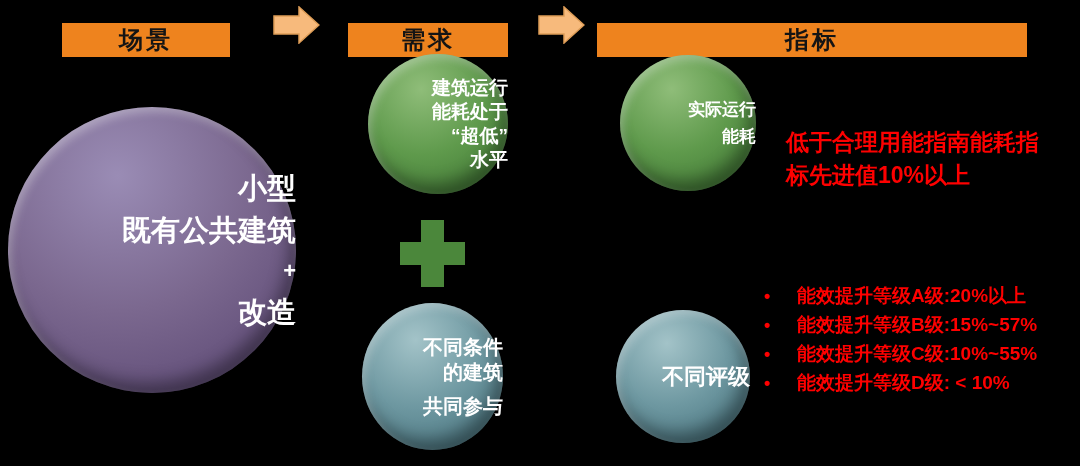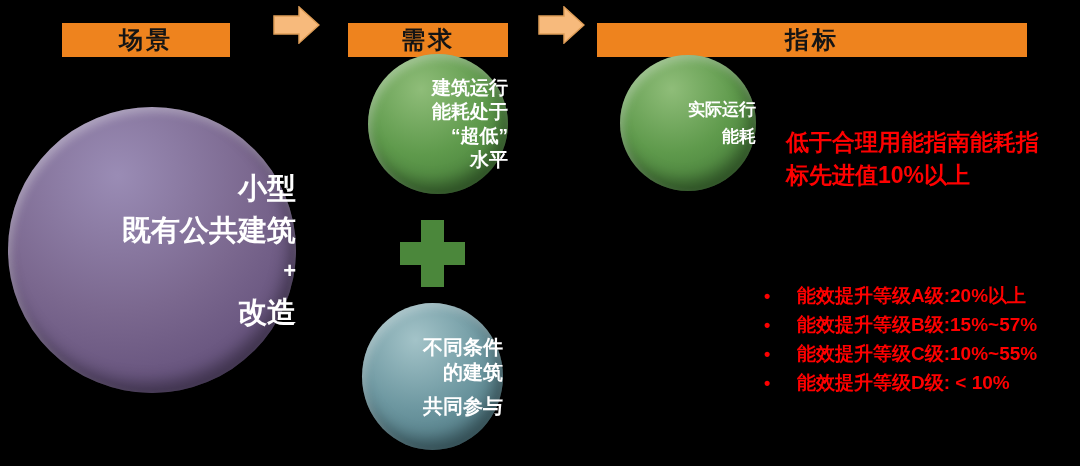--- a/index.html
+++ b/index.html
@@ -94,20 +94,23 @@
     <div>不同条件</div>
     <div>的建筑</div>
     <div class="gap">共同参与</div>
   </div>
 
   <div class="circle green c-right-top">
     <div>实际运行</div>
     <div>能耗</div>
   </div>
 
+  <div class="circle teal c-right-bottom">
+    <div>不同评级</div>
+  </div>
 
   <div class="headline">
     <div>低于合理用能指南能耗指</div>
     <div>标先进值10%以上</div>
   </div>
 
   <ul class="bullets">
     <li>
       <span class="dot">•</span>
       <span>能效提升等级A级:20%以上</span>

